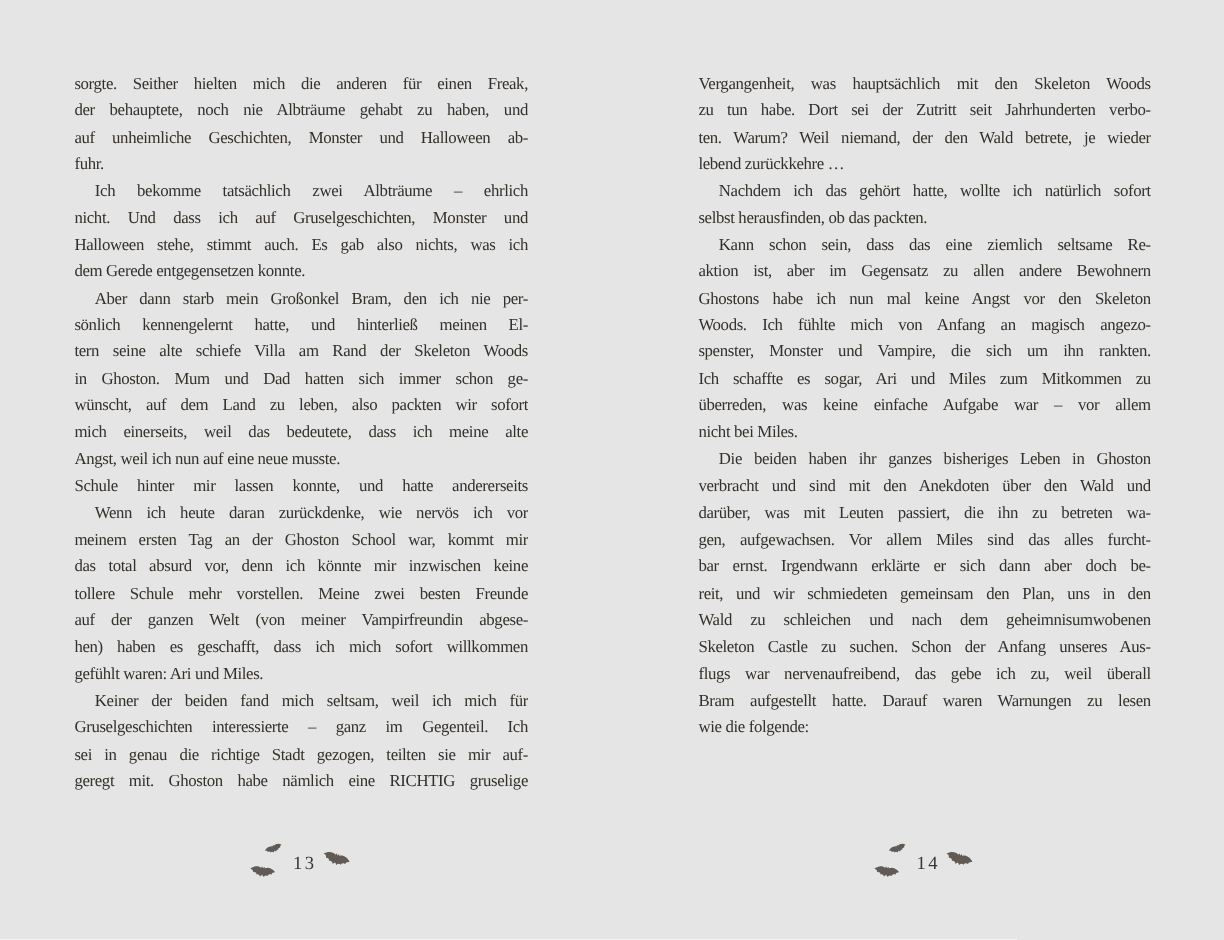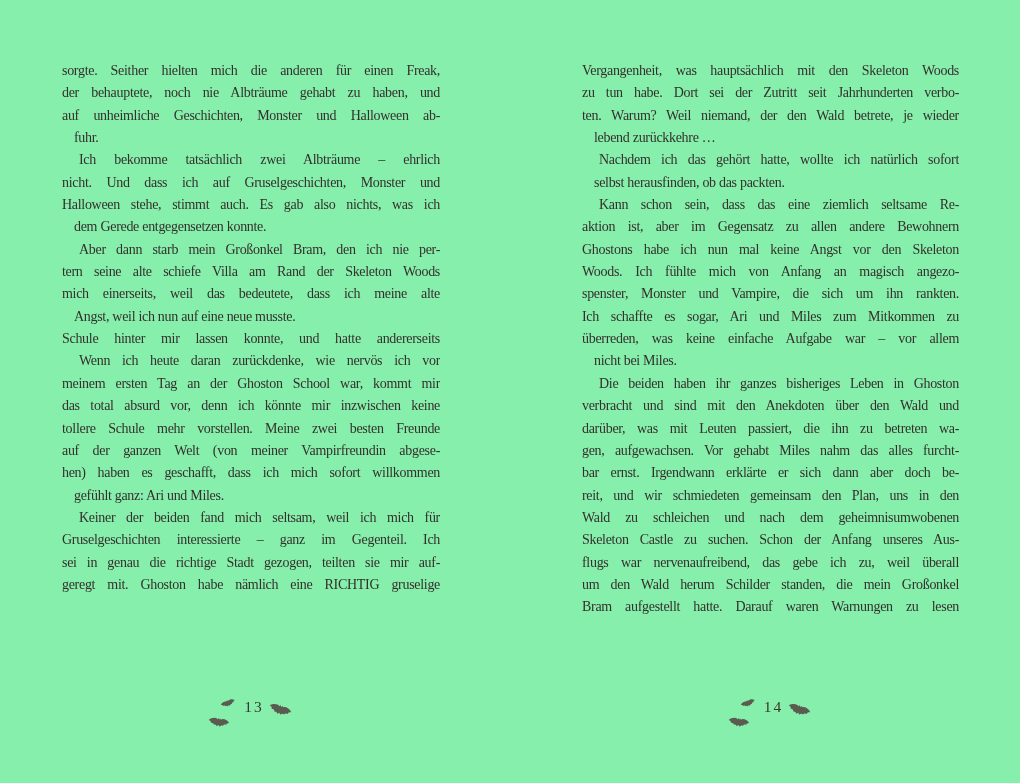--- a/index.html
+++ b/index.html
@@ -4,21 +4,21 @@
 <style>
   html, body {
     margin: 0;
     padding: 0;
     background: #ffffff;
   }
   .spread {
     position: relative;
     width: 1020px;
     height: 783px;
-    background: #86efac;
+    background: #e5e5e5;
     overflow: hidden;
     font-family: "Liberation Serif", "DejaVu Serif", serif;
     color: #34302b;
   }
   .page {
     position: absolute;
     top: 60px;
     height: 700px;
   }
   #page-left  { left: 62px;  width: 378px; }
@@ -30,31 +30,31 @@
     font-size: 14px;
     line-height: 22.35px;
     height: 22.35px;
     letter-spacing: -0.3px;
     text-align: justify;
     text-align-last: justify;
     white-space: normal;
     hyphens: none;
     overflow: hidden;
   }
-  .line.pend { text-align-last: left; margin-left: 12px; }
+  .line.pend { text-align-last: left; }
   .line.indent { padding-left: 17px; }
 
   .footer {
     position: absolute;
     top: 638px;
     left: 0;
     right: 0;
     height: 44px;
     display: flex;
-    align-items: flex-start;
+    align-items: center;
     justify-content: center;
     gap: 0;
   }
   .pagenum {
     font-size: 15.5px;
     letter-spacing: 2px;
     color: #3b362f;
     padding: 0 2px;
   }
   .cluster {
@@ -86,31 +86,34 @@
       <div class="textblock">
         <div class="line">sorgte. Seither hielten mich die anderen für einen Freak,</div>
         <div class="line">der behauptete, noch nie Albträume gehabt zu haben, und</div>
         <div class="line">auf unheimliche Geschichten, Monster und Halloween ab-</div>
         <div class="line pend">fuhr.</div>
         <div class="line indent">Ich bekomme tatsächlich zwei Albträume – ehrlich</div>
         <div class="line">nicht. Und dass ich auf Gruselgeschichten, Monster und</div>
         <div class="line">Halloween stehe, stimmt auch. Es gab also nichts, was ich</div>
         <div class="line pend">dem Gerede entgegensetzen konnte.</div>
         <div class="line indent">Aber dann starb mein Großonkel Bram, den ich nie per-</div>
+        <div class="line">sönlich kennengelernt hatte, und hinterließ meinen El-</div>
         <div class="line">tern seine alte schiefe Villa am Rand der Skeleton Woods</div>
+        <div class="line">in Ghoston. Mum und Dad hatten sich immer schon ge-</div>
+        <div class="line">wünscht, auf dem Land zu leben, also packten wir sofort</div>
         <div class="line">mich einerseits, weil das bedeutete, dass ich meine alte</div>
         <div class="line pend">Angst, weil ich nun auf eine neue musste.</div>
         <div class="line">Schule hinter mir lassen konnte, und hatte andererseits</div>
         <div class="line indent">Wenn ich heute daran zurückdenke, wie nervös ich vor</div>
         <div class="line">meinem ersten Tag an der Ghoston School war, kommt mir</div>
         <div class="line">das total absurd vor, denn ich könnte mir inzwischen keine</div>
         <div class="line">tollere Schule mehr vorstellen. Meine zwei besten Freunde</div>
         <div class="line">auf der ganzen Welt (von meiner Vampirfreundin abgese-</div>
         <div class="line">hen) haben es geschafft, dass ich mich sofort willkommen</div>
-        <div class="line pend">gefühlt ganz: Ari und Miles.</div>
+        <div class="line pend">gefühlt waren: Ari und Miles.</div>
         <div class="line indent">Keiner der beiden fand mich seltsam, weil ich mich für</div>
         <div class="line">Gruselgeschichten interessierte – ganz im Gegenteil. Ich</div>
         <div class="line">sei in genau die richtige Stadt gezogen, teilten sie mir auf-</div>
         <div class="line">geregt mit. Ghoston habe nämlich eine RICHTIG gruselige</div>
       </div>
       <div class="footer">
         <span class="cluster">
           <svg class="bat small" viewBox="0 0 40 24" xmlns="http://www.w3.org/2000/svg">
             <path d="M20 3 L18.2 0 L17 2.6 C13 -0.6 5.5 0.4 0 6.5 C3.8 6.9 5.2 8.6 5.4 11.2 C8.2 10.2 10.4 11.2 11.2 14 C13.6 12.8 15.8 13.6 17 16.4 L20 13.4 L23 16.4 C24.2 13.6 26.4 12.8 28.8 14 C29.6 11.2 31.8 10.2 34.6 11.2 C34.8 8.6 36.2 6.9 40 6.5 C34.5 0.4 27 -0.6 23 2.6 L21.8 0 Z"></path>
           </svg>
@@ -138,28 +141,28 @@
         <div class="line">aktion ist, aber im Gegensatz zu allen andere Bewohnern</div>
         <div class="line">Ghostons habe ich nun mal keine Angst vor den Skeleton</div>
         <div class="line">Woods. Ich fühlte mich von Anfang an magisch angezo-</div>
         <div class="line">spenster, Monster und Vampire, die sich um ihn rankten.</div>
         <div class="line">Ich schaffte es sogar, Ari und Miles zum Mitkommen zu</div>
         <div class="line">überreden, was keine einfache Aufgabe war – vor allem</div>
         <div class="line pend">nicht bei Miles.</div>
         <div class="line indent">Die beiden haben ihr ganzes bisheriges Leben in Ghoston</div>
         <div class="line">verbracht und sind mit den Anekdoten über den Wald und</div>
         <div class="line">darüber, was mit Leuten passiert, die ihn zu betreten wa-</div>
-        <div class="line">gen, aufgewachsen. Vor gehabt Miles nahm das alles furcht-</div>
+        <div class="line">gen, aufgewachsen. Vor allem Miles sind das alles furcht-</div>
         <div class="line">bar ernst. Irgendwann erklärte er sich dann aber doch be-</div>
         <div class="line">reit, und wir schmiedeten gemeinsam den Plan, uns in den</div>
         <div class="line">Wald zu schleichen und nach dem geheimnisumwobenen</div>
         <div class="line">Skeleton Castle zu suchen. Schon der Anfang unseres Aus-</div>
         <div class="line">flugs war nervenaufreibend, das gebe ich zu, weil überall</div>
-        <div class="line">um den Wald herum Schilder standen, die mein Großonkel</div>
         <div class="line">Bram aufgestellt hatte. Darauf waren Warnungen zu lesen</div>
+        <div class="line pend">wie die folgende:</div>
       </div>
       <div class="footer">
         <span class="cluster">
           <svg class="bat small" viewBox="0 0 40 24" xmlns="http://www.w3.org/2000/svg">
             <path d="M20 3 L18.2 0 L17 2.6 C13 -0.6 5.5 0.4 0 6.5 C3.8 6.9 5.2 8.6 5.4 11.2 C8.2 10.2 10.4 11.2 11.2 14 C13.6 12.8 15.8 13.6 17 16.4 L20 13.4 L23 16.4 C24.2 13.6 26.4 12.8 28.8 14 C29.6 11.2 31.8 10.2 34.6 11.2 C34.8 8.6 36.2 6.9 40 6.5 C34.5 0.4 27 -0.6 23 2.6 L21.8 0 Z"></path>
           </svg>
           <svg class="bat low" viewBox="0 0 40 24" xmlns="http://www.w3.org/2000/svg">
             <path d="M20 3 L18.2 0 L17 2.6 C13 -0.6 5.5 0.4 0 6.5 C3.8 6.9 5.2 8.6 5.4 11.2 C8.2 10.2 10.4 11.2 11.2 14 C13.6 12.8 15.8 13.6 17 16.4 L20 13.4 L23 16.4 C24.2 13.6 26.4 12.8 28.8 14 C29.6 11.2 31.8 10.2 34.6 11.2 C34.8 8.6 36.2 6.9 40 6.5 C34.5 0.4 27 -0.6 23 2.6 L21.8 0 Z"></path>
           </svg>
         </span>

